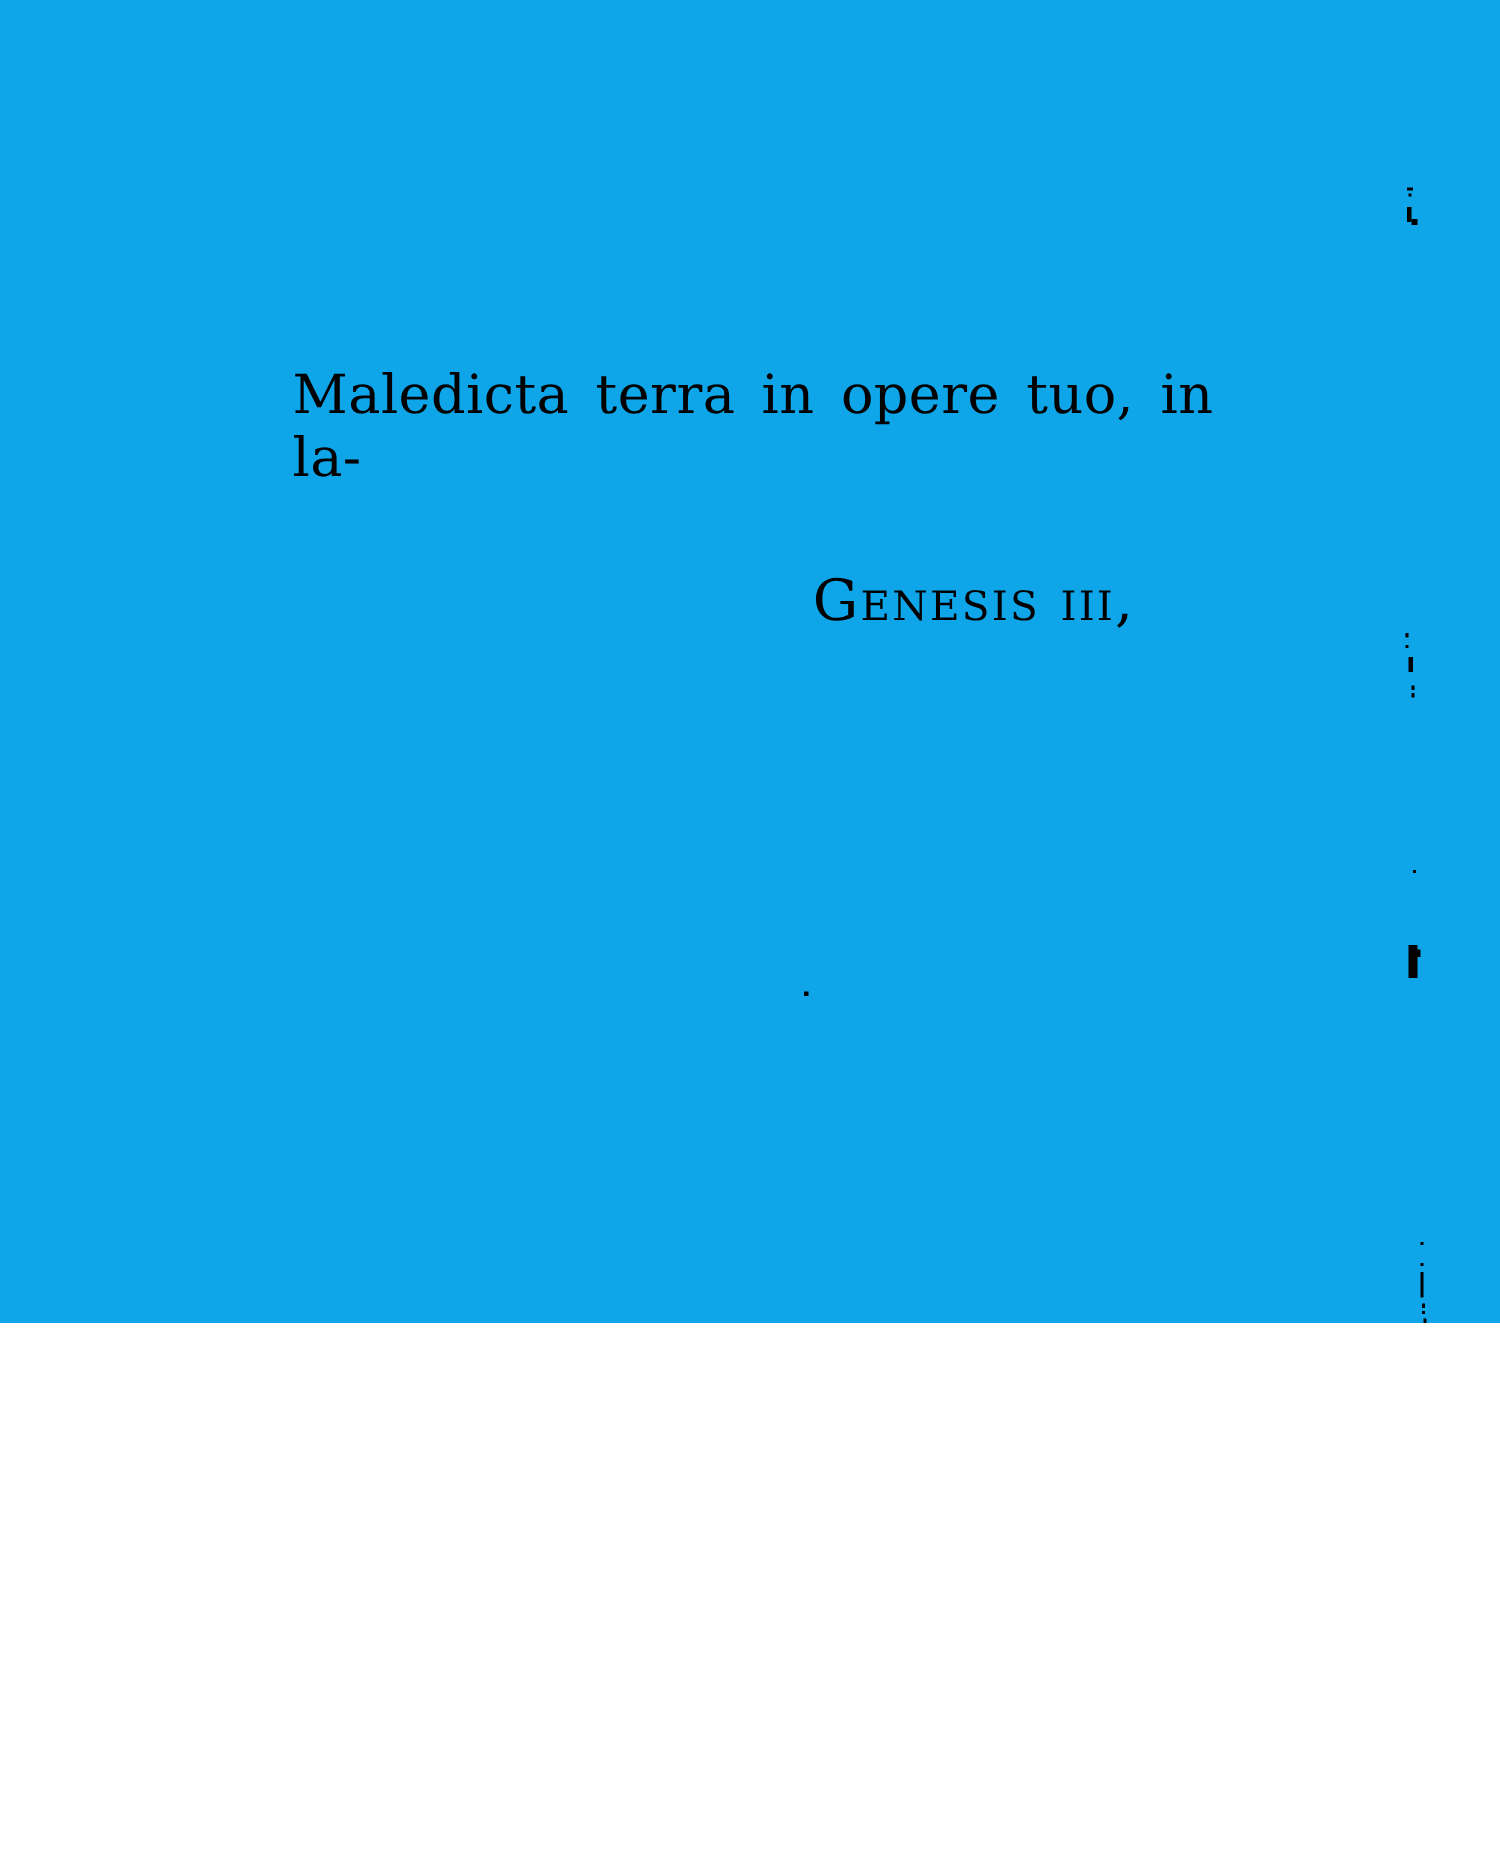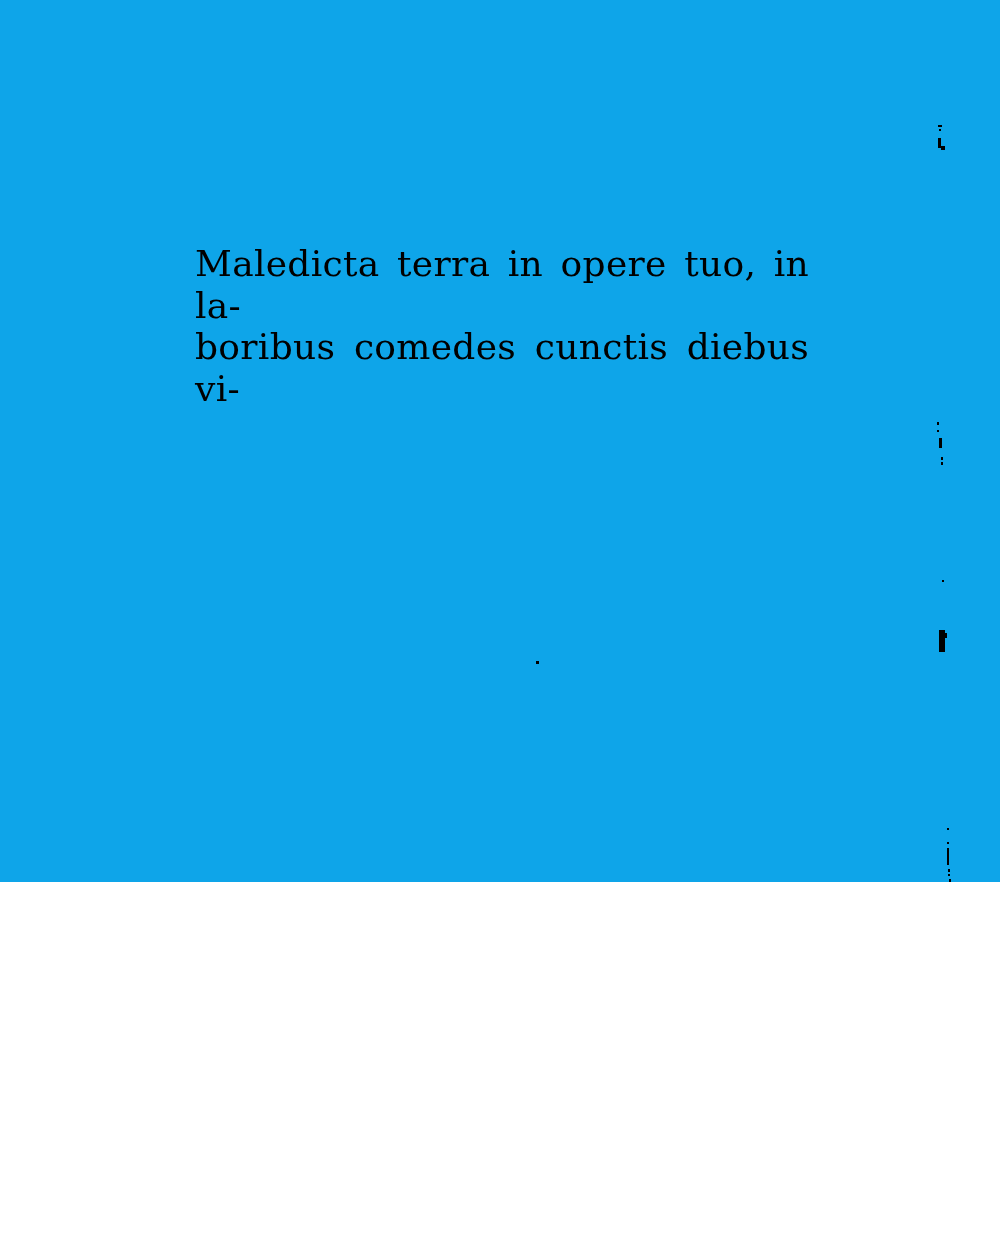--- a/index.html
+++ b/index.html
@@ -55,23 +55,23 @@
     background: #000000;
   }
 </style>
 </head>
 <body>
 
 <div class="page">
 
   <div class="latin-quote">
     <div class="justified">Maledicta terra in opere tuo, in la-</div>
-    <div class="justified">boribus comedes cunctis diebus vi-</div>
   </div>
 
+  <div class="citation">Genesis iii,</div>
 
 
   <div id="artifact-layer">
       <div class="artifact" style="left: 938px; top: 125px; width: 4px; height: 2px;"></div>
       <div class="artifact" style="left: 939px; top: 129px; width: 2px; height: 2px;"></div>
       <div class="artifact" style="left: 938px; top: 138px; width: 3px; height: 10px;"></div>
       <div class="artifact" style="left: 941px; top: 146px; width: 4px; height: 4px;"></div>
       <div class="artifact" style="left: 937px; top: 422px; width: 2px; height: 3px;"></div>
       <div class="artifact" style="left: 937px; top: 430px; width: 2px; height: 2px;"></div>
       <div class="artifact" style="left: 939px; top: 438px; width: 3px; height: 10px;"></div>

